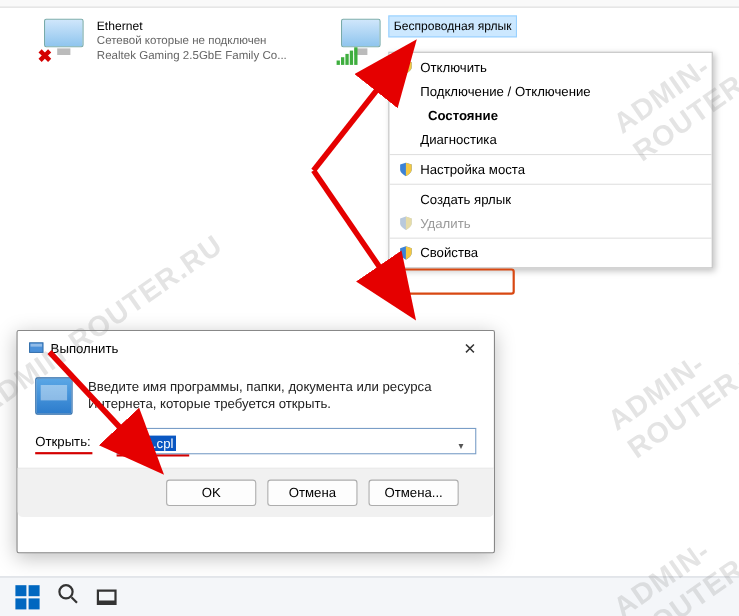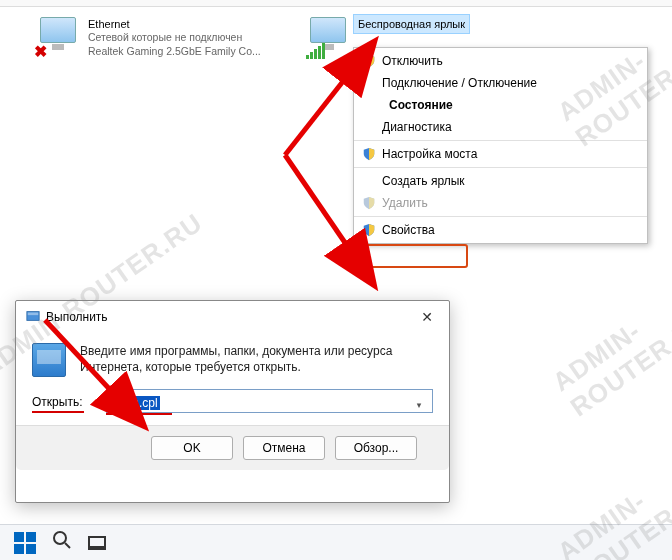--- a/index.html
+++ b/index.html
@@ -182,21 +182,21 @@
     </div>
   </div>
   <div class="run-buttons">
     <div class="btn">
         <span>OK</span>
       </div>
     <div class="btn">
         <span>Отмена</span>
       </div>
     <div class="btn">
-        <span>Обзор...</span>
+        <span>Отмена...</span>
       </div>
   </div>
 </div>
 
 <div class="taskbar">
   <div class="start">
       <span></span>
       <span></span>
       <span></span>
       <span></span>

